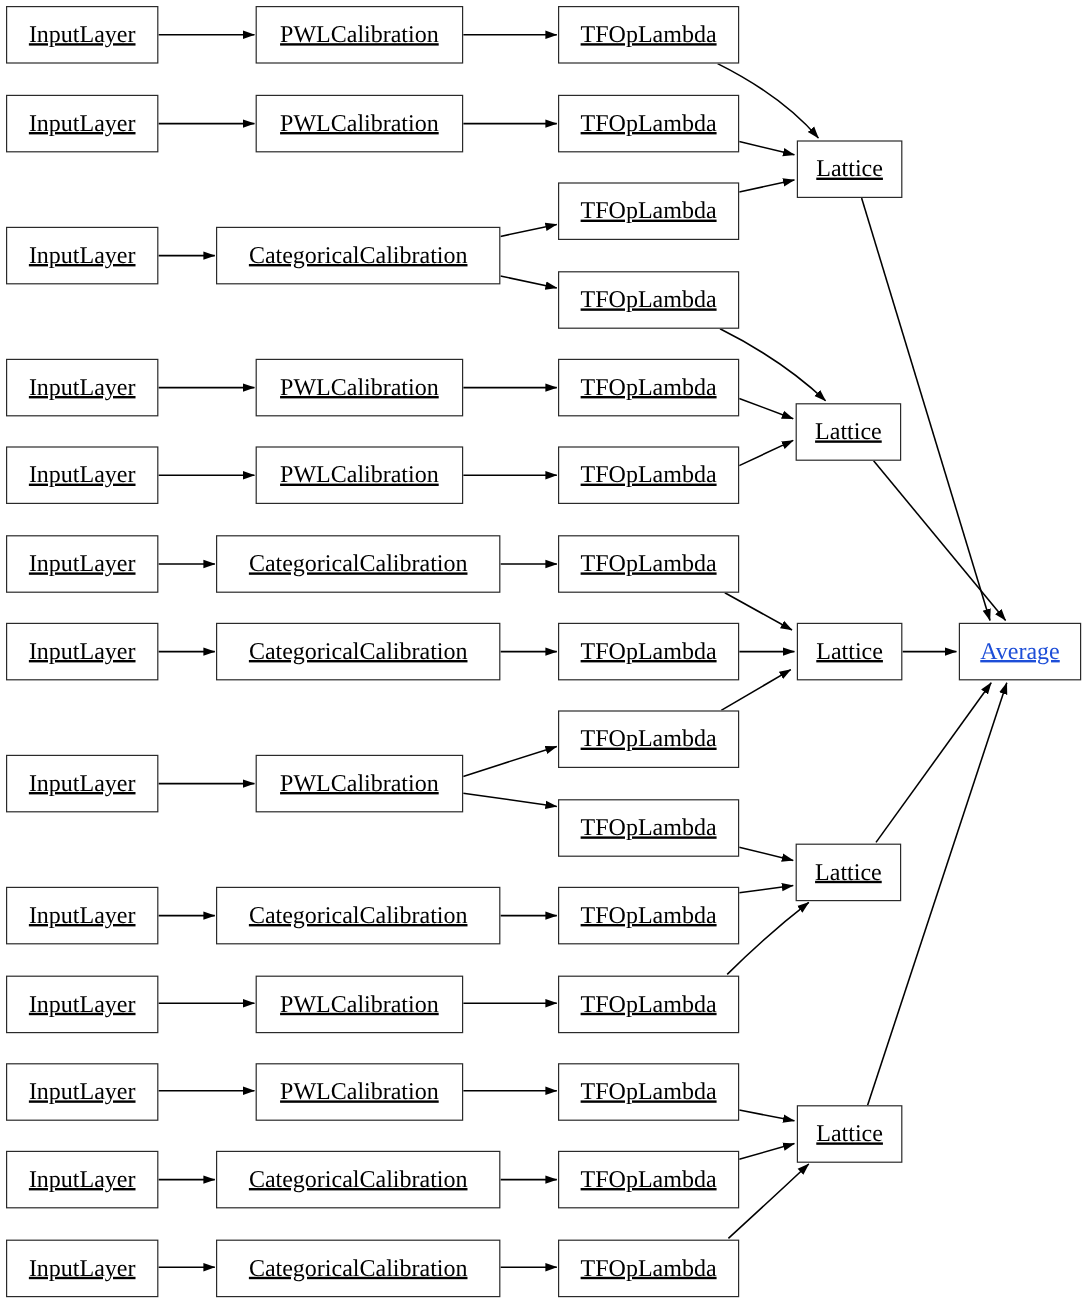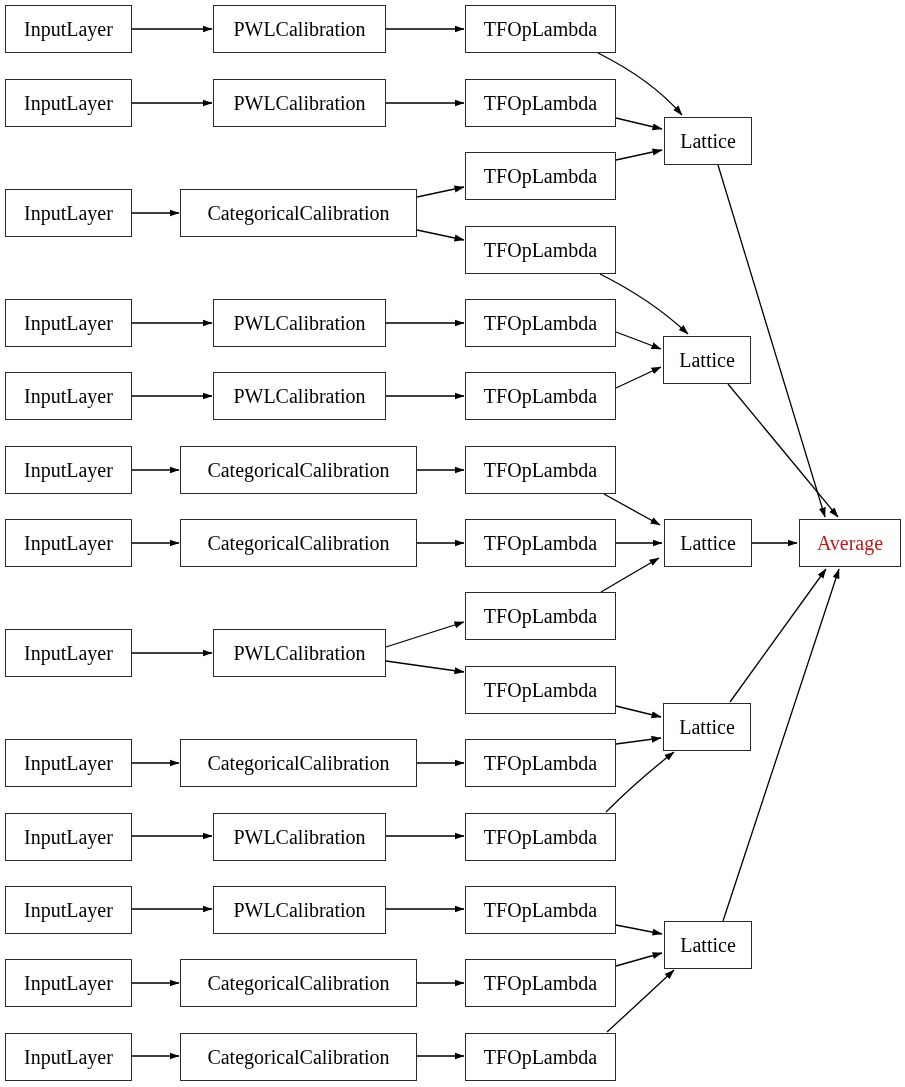--- a/index.html
+++ b/index.html
@@ -13,20 +13,21 @@
   #edge-layer { position:absolute; left:0; top:0; width:905px; height:1087px; }
   .node {
     position:absolute;
     box-sizing:border-box;
     border:1.5px solid #2a2a2a;
     background:#ffffff;
     display:flex; align-items:center; justify-content:center;
     font-size:20px; color:#000000;
     white-space:nowrap;
     line-height:1;
+    text-decoration:underline;
   }
 </style>
 </head>
 <body>
 
 <div id="canvas">
   <svg id="edge-layer" width="905" height="1087" viewBox="0 0 905 1087">
     <defs>
       <marker id="arrowhead" markerWidth="10" markerHeight="8" refX="9.5" refY="4" orient="auto" markerUnits="userSpaceOnUse">
         <path d="M0,0.5 L10,4 L0,7.5 Z" fill="#000000"></path>
@@ -123,15 +124,15 @@
       <div class="node" style="left: 180px; top: 959px; width: 237px; height: 48px; border-color: rgb(42, 42, 42); background: rgb(255, 255, 255); color: rgb(0, 0, 0);">CategoricalCalibration</div>
       <div class="node" style="left: 465px; top: 959px; width: 151px; height: 48px; border-color: rgb(42, 42, 42); background: rgb(255, 255, 255); color: rgb(0, 0, 0);">TFOpLambda</div>
       <div class="node" style="left: 5px; top: 1033px; width: 127px; height: 48px; border-color: rgb(42, 42, 42); background: rgb(255, 255, 255); color: rgb(0, 0, 0);">InputLayer</div>
       <div class="node" style="left: 180px; top: 1033px; width: 237px; height: 48px; border-color: rgb(42, 42, 42); background: rgb(255, 255, 255); color: rgb(0, 0, 0);">CategoricalCalibration</div>
       <div class="node" style="left: 465px; top: 1033px; width: 151px; height: 48px; border-color: rgb(42, 42, 42); background: rgb(255, 255, 255); color: rgb(0, 0, 0);">TFOpLambda</div>
       <div class="node" style="left: 664px; top: 117px; width: 88px; height: 48px; border-color: rgb(42, 42, 42); background: rgb(255, 255, 255); color: rgb(0, 0, 0);">Lattice</div>
       <div class="node" style="left: 663px; top: 336px; width: 88px; height: 48px; border-color: rgb(42, 42, 42); background: rgb(255, 255, 255); color: rgb(0, 0, 0);">Lattice</div>
       <div class="node" style="left: 664px; top: 519px; width: 88px; height: 48px; border-color: rgb(42, 42, 42); background: rgb(255, 255, 255); color: rgb(0, 0, 0);">Lattice</div>
       <div class="node" style="left: 663px; top: 703px; width: 88px; height: 48px; border-color: rgb(42, 42, 42); background: rgb(255, 255, 255); color: rgb(0, 0, 0);">Lattice</div>
       <div class="node" style="left: 664px; top: 921px; width: 88px; height: 48px; border-color: rgb(42, 42, 42); background: rgb(255, 255, 255); color: rgb(0, 0, 0);">Lattice</div>
-      <div class="node" style="left: 799px; top: 519px; width: 102px; height: 48px; border-color: rgb(42, 42, 42); background: rgb(255, 255, 255); color: #b91c1c;">Average</div>
+      <div class="node" style="left: 799px; top: 519px; width: 102px; height: 48px; border-color: rgb(42, 42, 42); background: rgb(255, 255, 255); color: #1d4ed8;">Average</div>
     </div>
 </div>
 
 </body></html>

